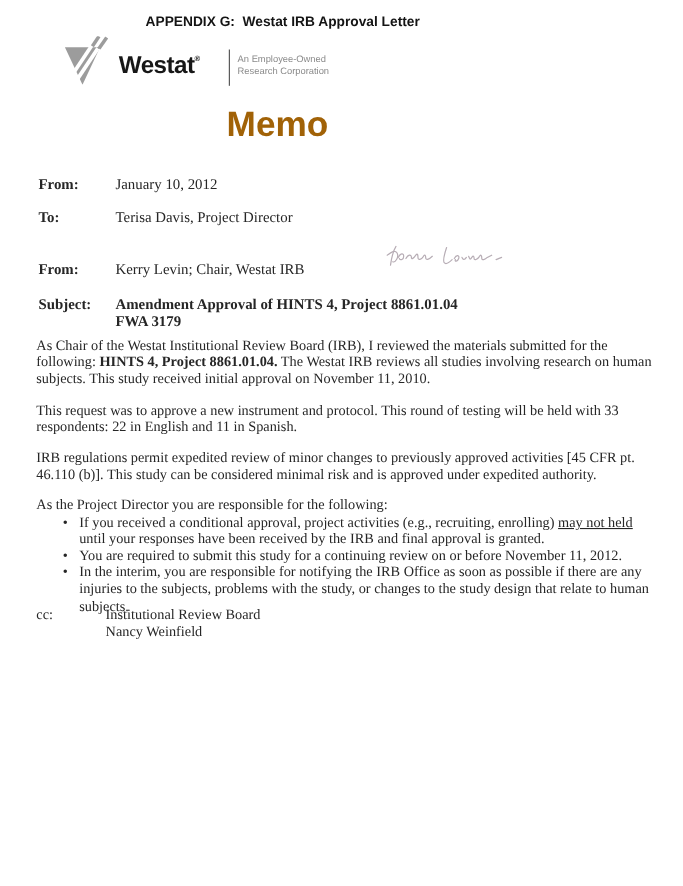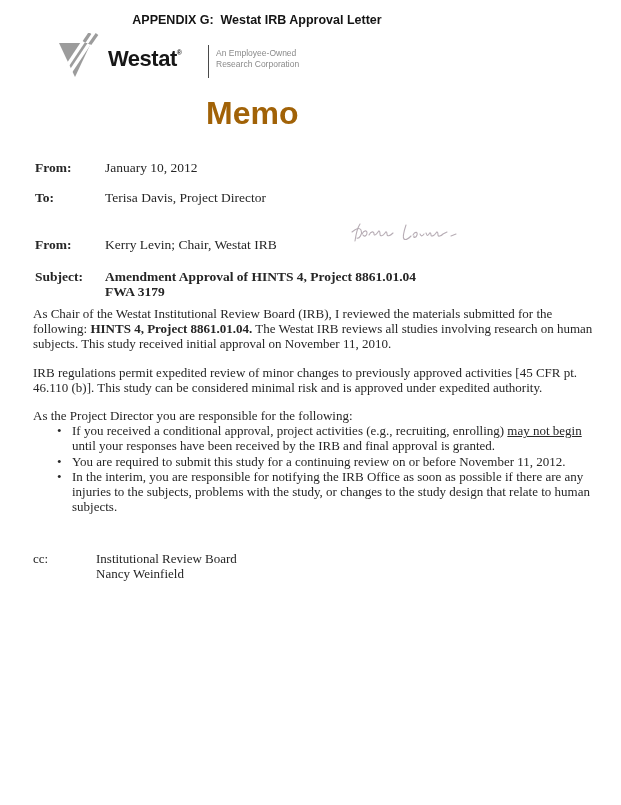--- a/index.html
+++ b/index.html
@@ -100,27 +100,28 @@
       <path d="M14,16 C16,12 19,12 19,15 C19,18 16,19 15,17 M21,17 C23,13 26,13 26,16 C26,18 28,17 30,14 C31,12 32,13 32,16 C32,19 35,18 37,15 C38,13 39,14 39,16 C39,19 42,18 45,15"></path>
       <path d="M58,7 C56,13 54,19 56,21 C58,23 61,20 63,18"></path>
       <path d="M65,17 C67,13 70,14 69,17 C68,20 65,20 66,18 M72,16 C73,18 74,19 76,16 M78,15 C79,17 79,19 81,16 C82,14 83,15 83,17 C83,19 86,18 88,15 C89,13 90,14 90,17 C90,19 93,18 95,16 L99,14"></path>
       <path d="M103,18 L108,16"></path>
     </g>
   </svg>
 
   <div class="body-text">
     <p><span>As Chair of the Westat Institutional Review Board (IRB), I reviewed the materials submitted for the following: </span><span class="bold">HINTS 4, Project 8861.01.04.</span><span> The Westat IRB reviews all studies involving research on human subjects. This study received initial approval on November 11, 2010.</span></p>
 
+    <p>This request was to approve a new instrument and protocol. This round of testing will be held with 33 respondents: 22 in English and 11 in Spanish.</p>
 
     <p>IRB regulations permit expedited review of minor changes to previously approved activities [45 CFR pt. 46.110 (b)]. This study can be considered minimal risk and is approved under expedited authority.</p>
 
     <p class="intro">As the Project Director you are responsible for the following:</p>
 
     <ul>
-      <li><span>If you received a conditional approval, project activities (e.g., recruiting, enrolling) </span><span class="u">may not begin</span><span> until your responses have been received by the IRB and final approval is granted.</span></li>
+      <li><span>If you received a conditional approval, project activities (e.g., recruiting, enrolling) </span><span class="u">may not held</span><span> until your responses have been received by the IRB and final approval is granted.</span></li>
       <li>You are required to submit this study for a continuing review on or before November 11, 2012.</li>
       <li>In the interim, you are responsible for notifying the IRB Office as soon as possible if there are any injuries to the subjects, problems with the study, or changes to the study design that relate to human subjects.</li>
     </ul>
   </div>
 
   <div class="cc-block">
     <span class="cc-label">cc:</span>
     <div class="cc-values">
       <div>Institutional Review Board</div>
       <div>Nancy Weinfield</div>

